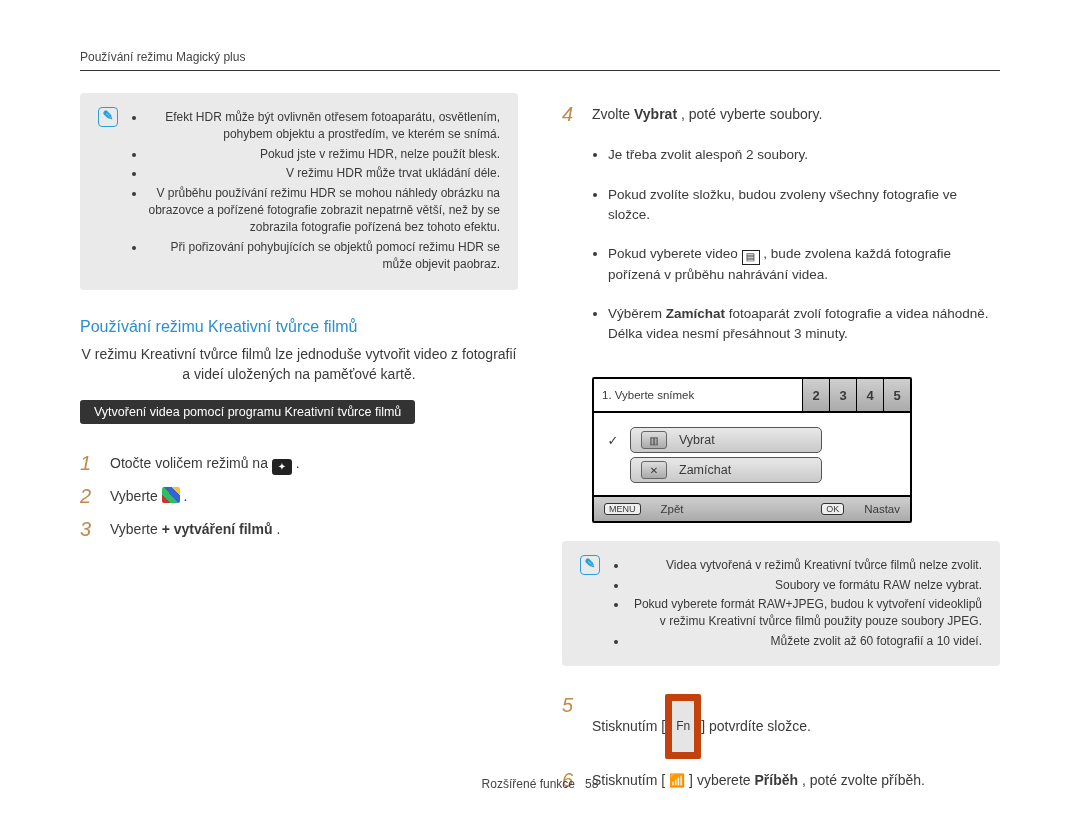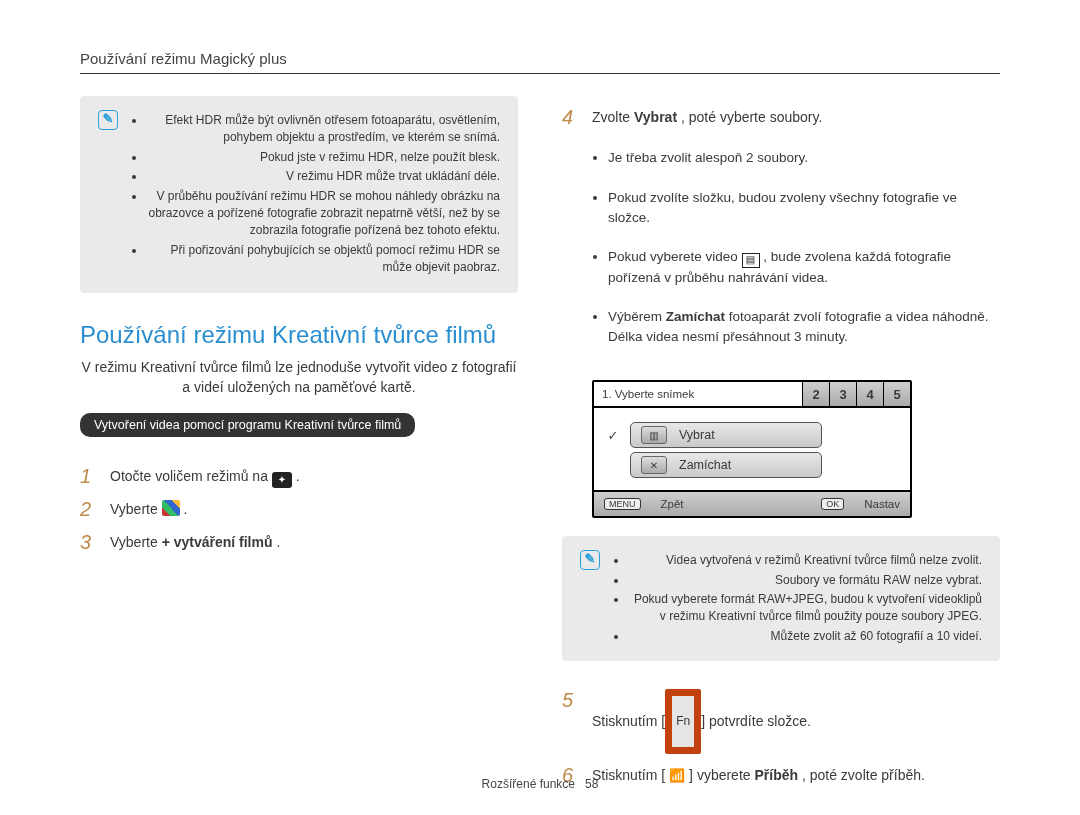--- a/index.html
+++ b/index.html
@@ -11,21 +11,21 @@
     box-sizing: border-box;
   }
   .page {
     width: 1080px;
     height: 815px;
     box-sizing: border-box;
     padding: 50px 80px 30px 80px;
     position: relative;
   }
   .page-header {
-    font-size: 15px;
+    font-size: 12px;
     color: #444;
     padding-bottom: 6px;
     border-bottom: 1px solid #333;
     margin-bottom: 22px;
   }
   .columns {
     display: flex;
     gap: 44px;
   }
   .col {
@@ -52,37 +52,37 @@
     font-weight: bold;
     font-size: 13px;
     text-align: center;
     line-height: 16px;
     flex: 0 0 18px;
   }
   .note-box ul { margin: 0; padding-left: 18px; text-align: right; }
   .note-box li { margin: 2px 0; }
   .section-title {
     color: #2a8fd0;
-    font-size: 24px;
+    font-size: 16px;
     font-weight: normal;
     margin: 4px 0 8px 0;
   }
   .section-desc {
     font-size: 14px;
     line-height: 1.45;
     margin-bottom: 16px;
     text-align: center;
   }
   .pill {
     display: inline-block;
     background: #333;
     color: #fff;
     font-size: 12.5px;
     padding: 5px 14px;
-    border-radius: 10px;
+    border-radius: 3px;
     margin-bottom: 18px;
   }
   .steps {
     font-size: 14px;
     line-height: 1.6;
   }
   .step {
     display: flex;
     gap: 10px;
     margin: 10px 0;
@@ -155,21 +155,21 @@
     border: 2px solid #000;
     border-radius: 2px;
     width: 320px;
     margin: 14px 0 18px 30px;
     font-size: 12px;
     box-sizing: border-box;
   }
   .lcd-tabs {
     display: flex;
     align-items: center;
-    height: 24px;
+    height: 32px;
     background: #fff;
   }
   .lcd-tabs .tab0 {
     flex: 1.5;
     padding-left: 8px;
     font-size: 11.5px;
     border-right: 1px solid #000;
     height: 100%;
     display: flex; align-items: center;
     background: #fff;

